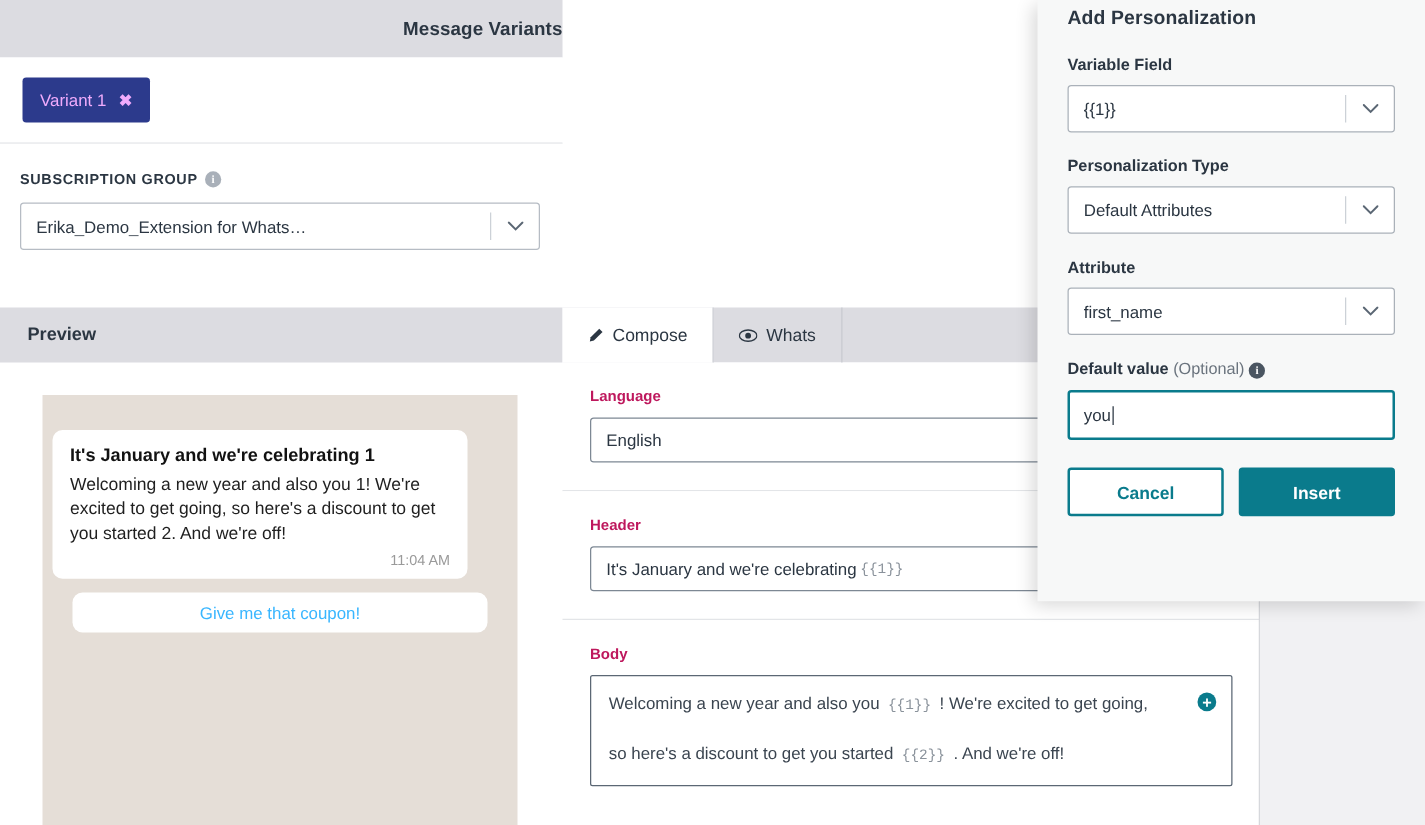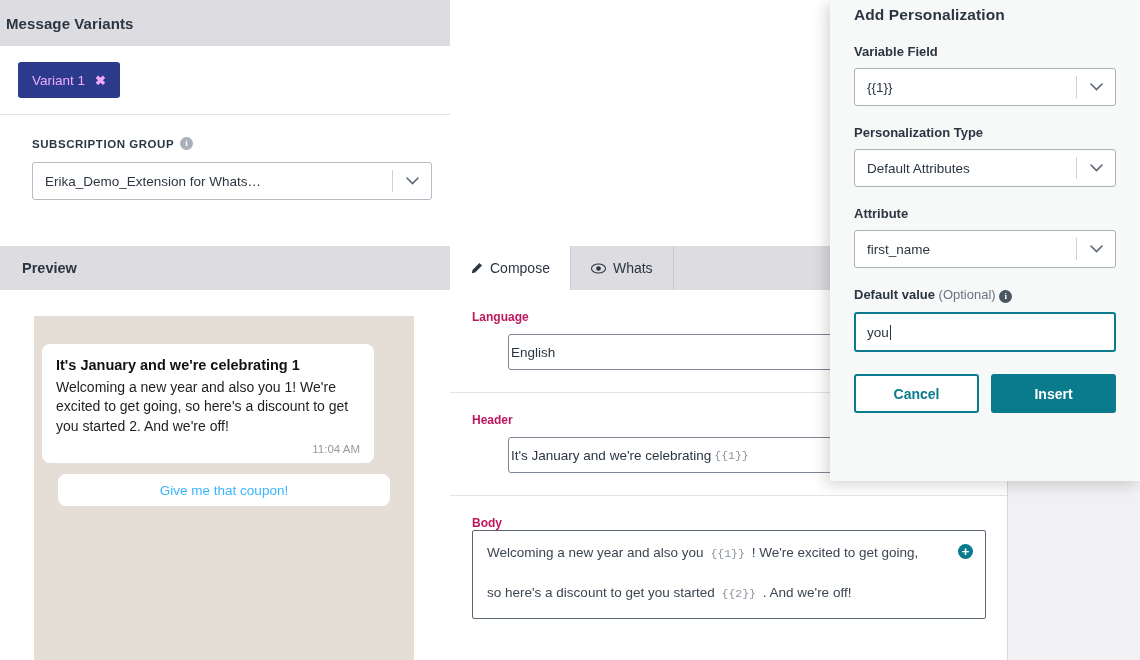--- a/index.html
+++ b/index.html
@@ -12,35 +12,36 @@
   }
   #app { position: relative; width: 1140px; height: 660px; }
 
   
   .left-col { position: absolute; left: 0; top: 0; width: 450px; height: 660px; background:#fff; }
 
   .bar-header {
     height: 46px; background: #dcdce1;
     display: flex; align-items: center;
     padding-left: 6px;
+    justify-content: flex-end;
   }
   .bar-header .title { font-size: 15px; font-weight: bold; color: #2b3642; letter-spacing: .1px; }
 
   .variant-zone { height: 68px; display:flex; align-items:center; padding-left: 18px; background:#fff; }
   .variant-chip {
     background: #2c3a8c; color:#f0abfc; border-radius: 3px;
     height: 36px; padding: 4px 14px;
     display: inline-flex; align-items: center; gap: 10px;
     font-size: 13.5px; cursor: pointer; border: none;
   }
   .variant-chip .x { font-size: 13px; font-weight: bold; line-height: 1; }
 
   .divider-h { height: 1px; background: #dfe1e5; }
 
-  .sub-group { padding: 22px 18px 0 32px; background: #fff; }
+  .sub-group { padding: 22px 18px 0 16px; background: #fff; }
   .sub-label {
     font-size: 11.5px; font-weight: bold; letter-spacing: .55px;
     color: #2b3642; display: flex; align-items: center; gap: 6px;
   }
   .info-dot {
     display:inline-flex; align-items:center; justify-content:center;
     width: 13px; height: 13px; border-radius: 50%;
     background: #a9b0b9; color:#fff; font-size: 9px; font-weight: bold;
     font-family: "Liberation Serif", serif; line-height: 1;
   }
@@ -90,27 +91,27 @@
     border-right: 1px solid #c7c9cf;
   }
   .tab.active { background:#fff; font-weight: normal; }
   .tab .ticon { display:inline-flex; }
   .tabfill { flex:1; border-right: 1px solid #c7c9cf; }
 
   .field-block { padding: 20px 22px 22px 22px; background:#fff; }
   .field-label { font-size: 12px; font-weight: bold; color:#be185d; }
   .text-input {
     margin-top: 10px; height: 36px; border:1px solid #7d8894; border-radius:3px;
-    background:#fff; display:flex; align-items:center; padding: 0 2px;
-    font-size:13.5px; color:#2b3642;margin-left:36px;
+    background:#fff; display:flex; align-items:center; padding: 0 12px;
+    font-size:13.5px; color:#2b3642;
   }
   .section-sep { height:1px; background:#e3e5e8; }
 
   .rich-box {
-    border:1px solid #5b6774; border-radius:2px; background:#fff;
+    margin-top: 10px; border:1px solid #5b6774; border-radius:2px; background:#fff;
     padding: 12px 14px 14px 14px; position:relative; min-height: 86px;
   }
   .rich-line { font-size: 13.5px; color:#3b4550; line-height: 1.5; }
   .rich-line + .rich-line { margin-top: 20px; }
   .var-token {
     font-family: "Liberation Mono", monospace; font-size: 11.5px; color:#8a929b;
     padding: 0 3px;
   }
   .plus-icon {
     position:absolute; right: 12px; top: 13px;

